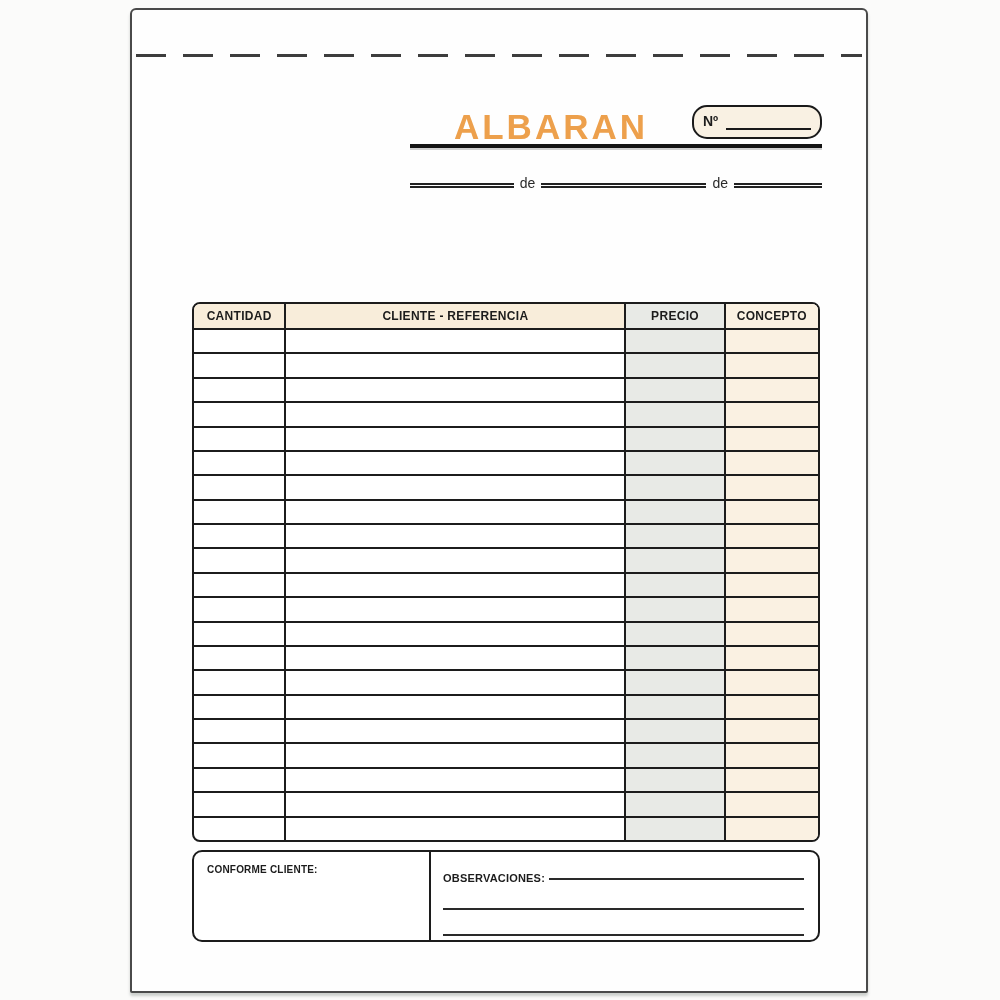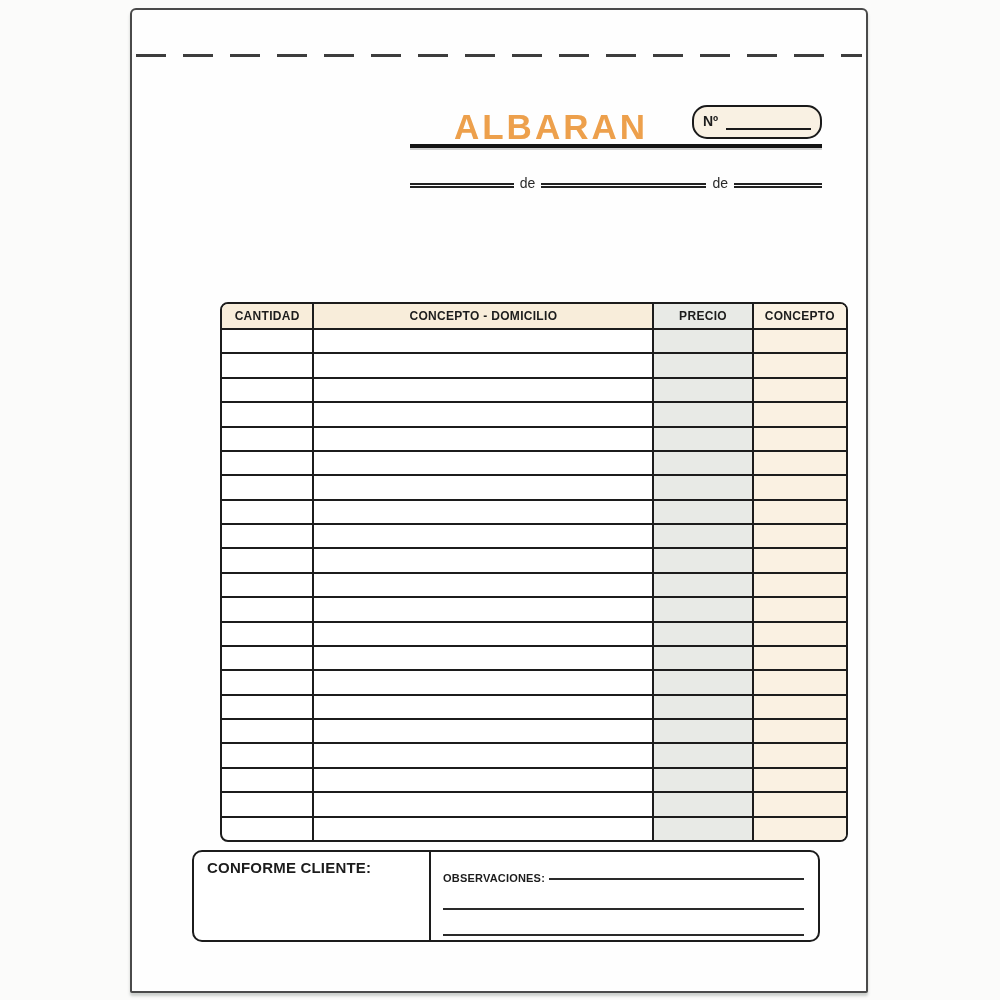--- a/index.html
+++ b/index.html
@@ -61,21 +61,21 @@
   .flabel{position:absolute;font-size:12px;font-weight:bold;letter-spacing:.2px;color:#1b1b1b;}
   .lab-cliente{left:16px;top:8px;}
   .lab-cif{left:398px;top:8px;}
   .lab-dom{left:16px;top:54px;}
   .lab-pob{left:398px;top:54px;}
   
   .items-table{
     position:absolute;left:60px;top:292px;width:628px;height:540px;
     border:2.5px solid #1c1c1c;border-radius:8px;box-sizing:border-box;
     overflow:hidden;background:#fff;
-    display:flex;flex-direction:column;margin-left:28px;
+    display:flex;flex-direction:column;
   }
   .thead{
     display:flex;height:24px;flex:0 0 24px;
     background:var(--cream,#f8edda);
     border-bottom:2.5px solid #1c1c1c;
   }
   .hcell{
     display:flex;align-items:center;justify-content:center;
     font-size:12px;font-weight:bold;letter-spacing:.3px;
     box-sizing:border-box;
@@ -88,21 +88,21 @@
   .c2{width:54.5%;border-right:2px solid #1c1c1c;}
   .c3{width:15.9%;border-right:2px solid #1c1c1c;background:var(--gray,#e8eae6);}
   .c4{flex:1;background:var(--cream3,#faf1e2);}
   
   .foot-box{
     position:absolute;left:60px;top:840px;width:628px;height:92px;
     border:2.5px solid #1c1c1c;border-radius:10px;box-sizing:border-box;
     background:#fff;display:flex;
   }
   .foot-left{width:237px;border-right:2px solid #1c1c1c;box-sizing:border-box;padding:7px 0 0 13px;}
-  .foot-left .flabel2{font-size:15px;font-weight:bold;letter-spacing:.2px;}
+  .foot-left .flabel2{font-size:10px;font-weight:bold;letter-spacing:.2px;}
   .foot-right{flex:1;padding:20px 14px 0 12px;box-sizing:border-box;border-radius:8px;}
   .obs-row{display:flex;align-items:baseline;}
   .obs-label{font-size:11px;font-weight:bold;letter-spacing:.2px;white-space:nowrap;}
   .obs-line{flex:1;border-bottom:2px solid #2a2a2a;margin-left:4px;transform:translateY(-2px);}
   .obs-extra{height:2px;background:#2a2a2a;margin-top:24px;}
 </style>
 </head>
 <body style="--paper: #fefefe; --orange: #eda04c; --cream: #f8edda; --cream2: #f9f1e3; --cream3: #faf1e2; --gray: #e8eae6; background: rgb(251, 251, 250);">
 
 <div class="sheet">
@@ -125,21 +125,21 @@
     <span class="de-word">de</span>
     <div class="dline dl2"></div>
     <span class="de-word">de</span>
     <div class="dline dl3"></div>
   </div>
 
 
   <div class="items-table">
     <div class="thead">
       <div class="hcell c1">CANTIDAD</div>
-      <div class="hcell c2">CONCEPTO - DOMICILIO</div>
+      <div class="hcell c2">CLIENTE - REFERENCIA</div>
       <div class="hcell c3">PRECIO</div>
       <div class="hcell c4">CONCEPTO</div>
     </div>
     <div class="tbody">
         <div class="trow">
           <div class="tcell c1"></div>
           <div class="tcell c2"></div>
           <div class="tcell c3"></div>
           <div class="tcell c4"></div>
         </div>

